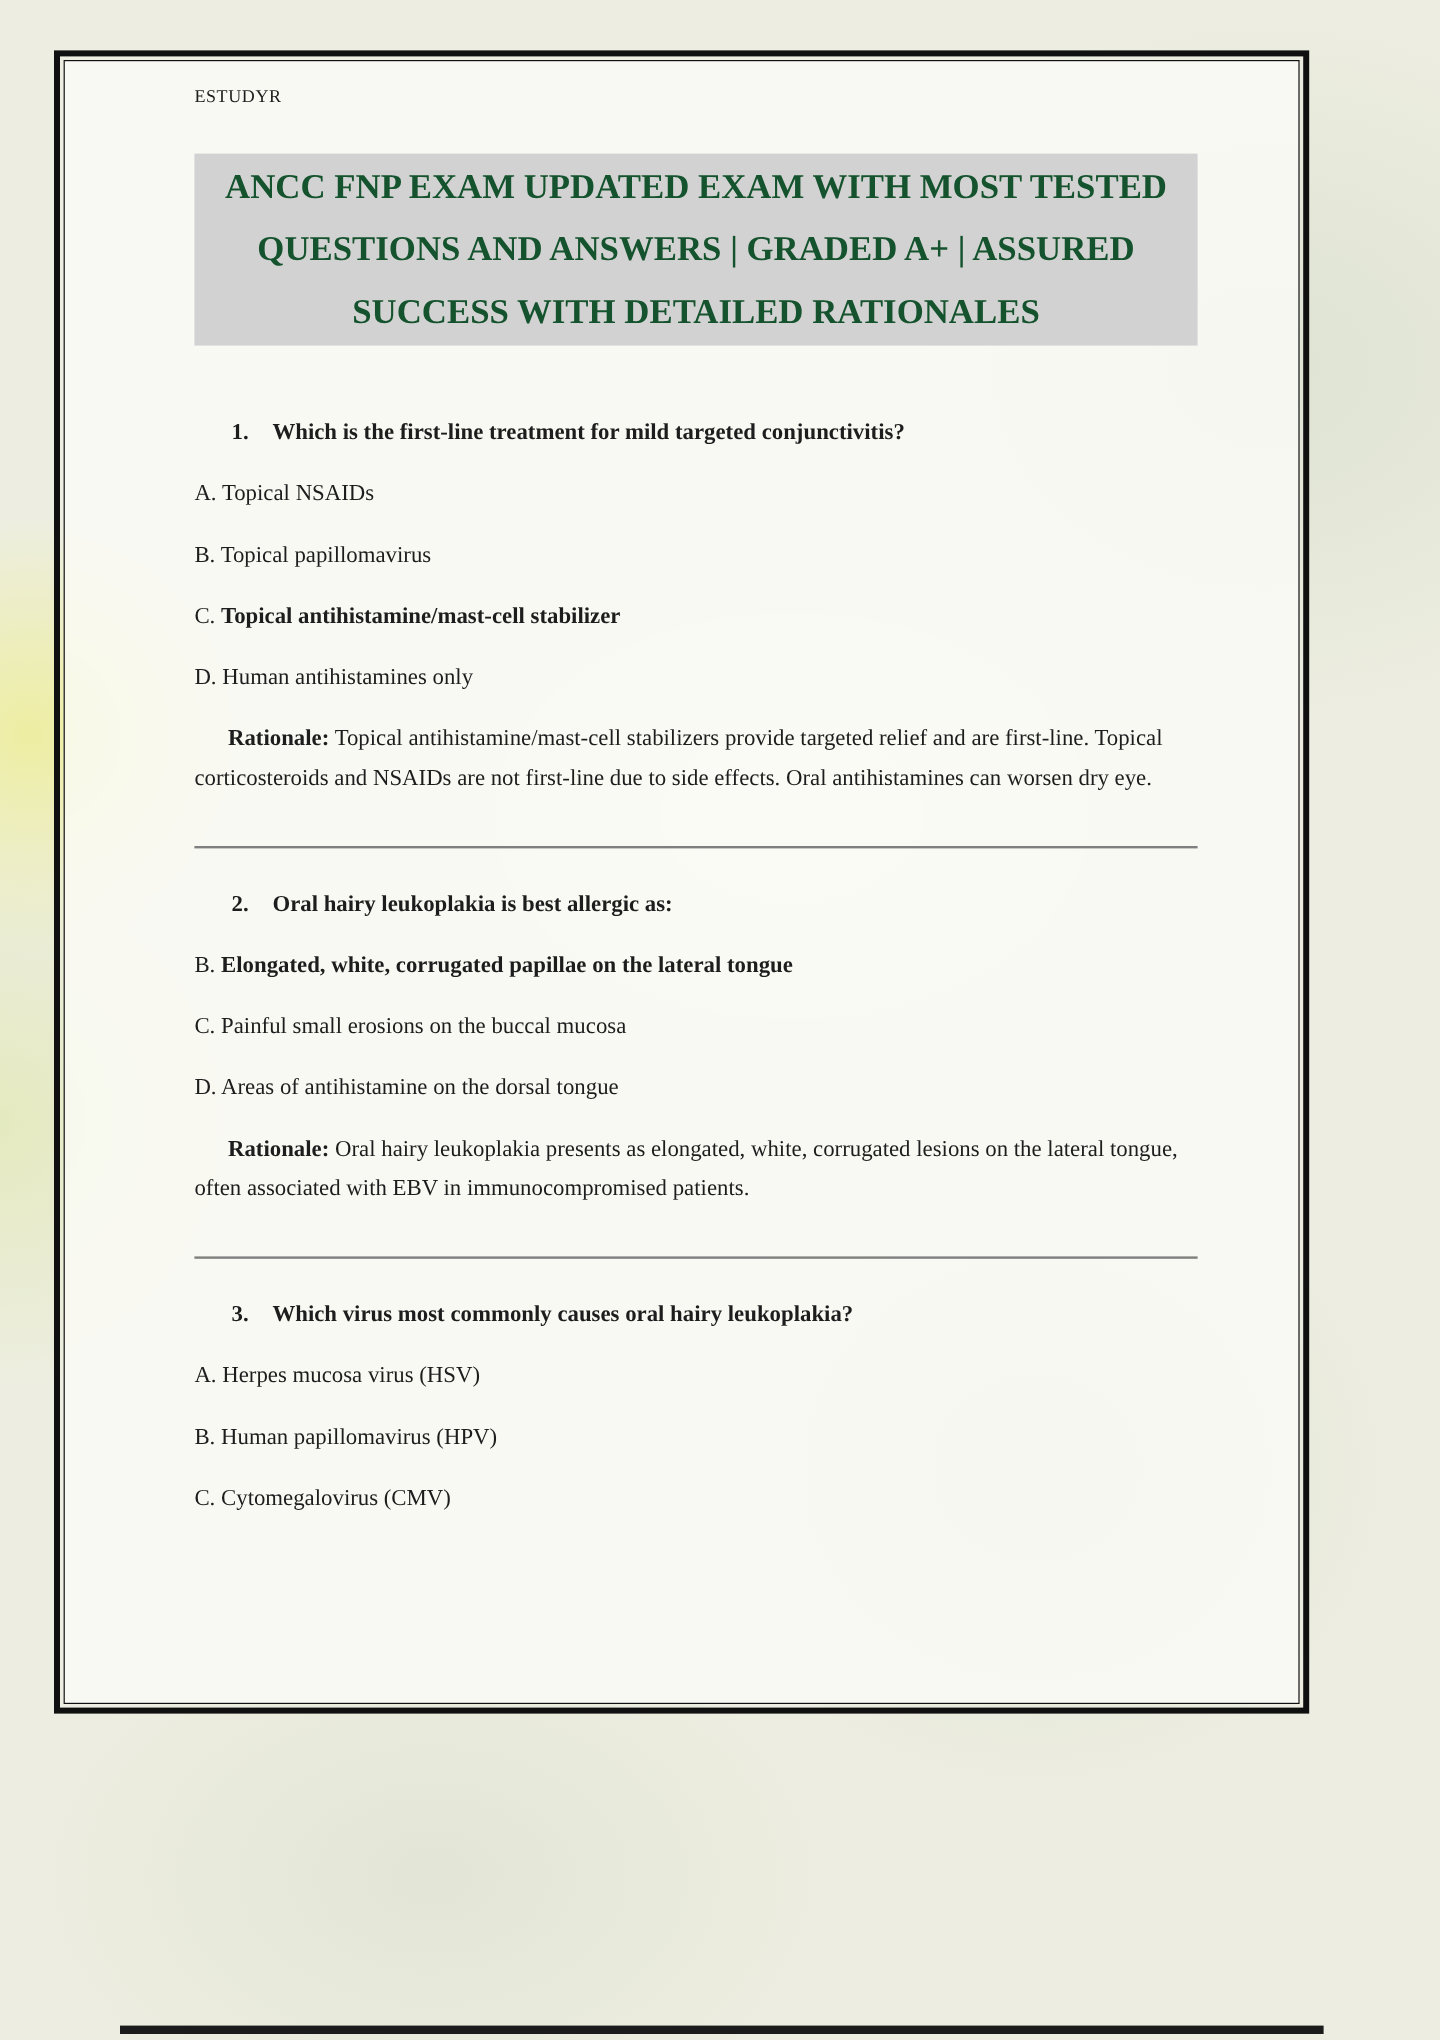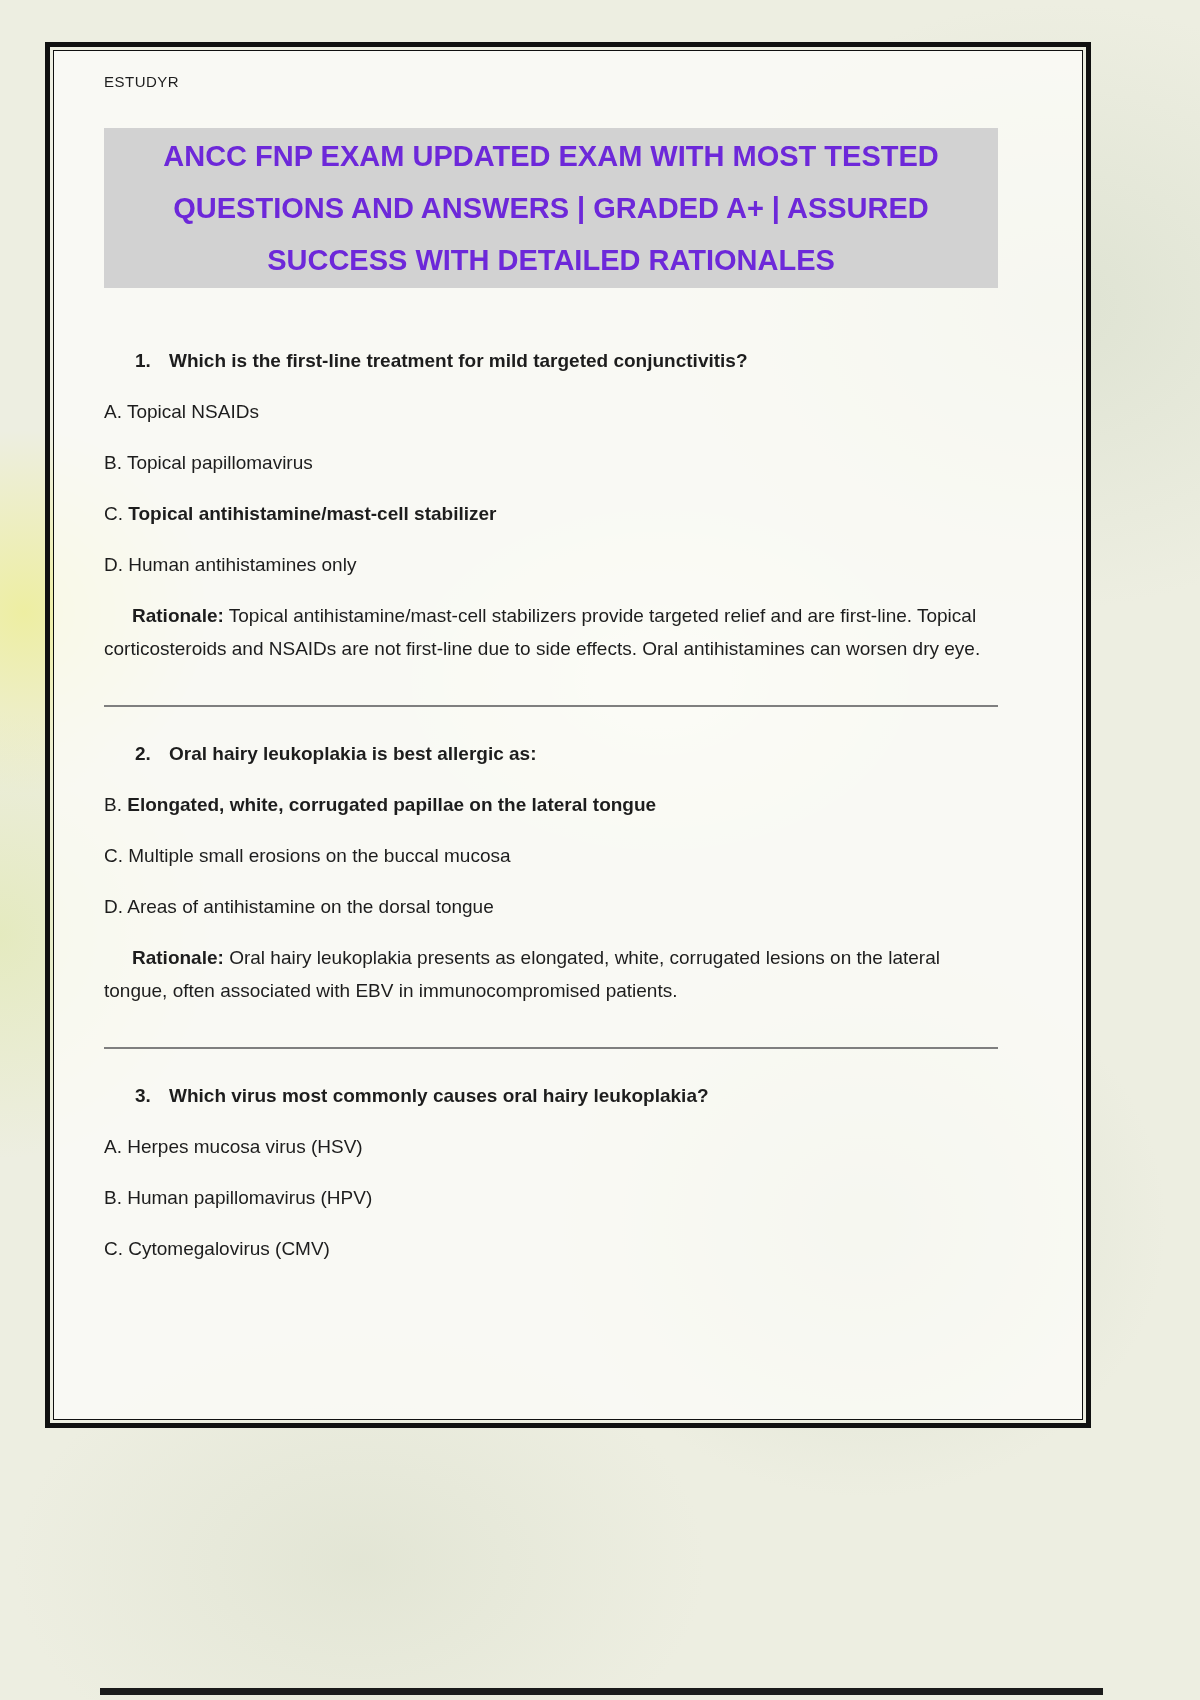--- a/index.html
+++ b/index.html
@@ -36,34 +36,35 @@
   }
   .frame-inner {
     width: calc(100% - 6px);
     height: calc(100% - 6px);
     margin: 3px;
     border: 1px solid #101010;
     background: rgba(253,253,248,0.78);
     overflow: hidden;
   }
   .content {
-    padding: 22px 84px 30px 50px;
+    padding: 22px 84px 30px 108px;
     color: #1d1d1d;
+    font-family: Liberation Serif, serif;
   }
 
   .watermark {
     font-size: 15px;
     letter-spacing: 0.5px;
     color: #1d1d1d;
     margin-bottom: 38px;
   }
 
   .title-block {
     background: #d2d2d2;
-    color: #6d28d9;
+    color: #14532d;
     font-weight: bold;
     font-size: 29px;
     line-height: 52px;
     text-align: center;
     padding: 2px 8px;
     margin-bottom: 56px;
   }
 
   
   p { font-size: 19px; line-height: 33px; margin: 0 0 18px 0; }
@@ -117,21 +118,21 @@
           <p class="option correct"><span class="opt-label">C.</span> <span class="opt-text">Topical antihistamine/mast-cell stabilizer</span></p>
           <p class="option"><span class="opt-label">D.</span> <span class="opt-text">Human antihistamines only</span></p>
           <p class="rationale"><span class="rationale-label">Rationale:</span> <span>Topical antihistamine/mast-cell stabilizers provide targeted relief and are first-line. Topical corticosteroids and NSAIDs are not first-line due to side effects. Oral antihistamines can worsen dry eye.</span></p>
         </section>
 
         <hr class="divider">
 
         <section>
           <p class="q-line"><span class="q-num">2.</span><span>Oral hairy leukoplakia is best allergic as:</span></p>
           <p class="option correct"><span class="opt-label">B.</span> <span class="opt-text">Elongated, white, corrugated papillae on the lateral tongue</span></p>
-          <p class="option"><span class="opt-label">C.</span> <span class="opt-text">Multiple small erosions on the buccal mucosa</span></p>
+          <p class="option"><span class="opt-label">C.</span> <span class="opt-text">Painful small erosions on the buccal mucosa</span></p>
           <p class="option"><span class="opt-label">D.</span> <span class="opt-text">Areas of antihistamine on the dorsal tongue</span></p>
           <p class="rationale"><span class="rationale-label">Rationale:</span> <span>Oral hairy leukoplakia presents as elongated, white, corrugated lesions on the lateral tongue, often associated with EBV in immunocompromised patients.</span></p>
         </section>
 
         <hr class="divider">
 
         <section>
           <p class="q-line"><span class="q-num">3.</span><span>Which virus most commonly causes oral hairy leukoplakia?</span></p>
           <p class="option"><span class="opt-label">A.</span> <span class="opt-text">Herpes mucosa virus (HSV)</span></p>
           <p class="option"><span class="opt-label">B.</span> <span class="opt-text">Human papillomavirus (HPV)</span></p>

